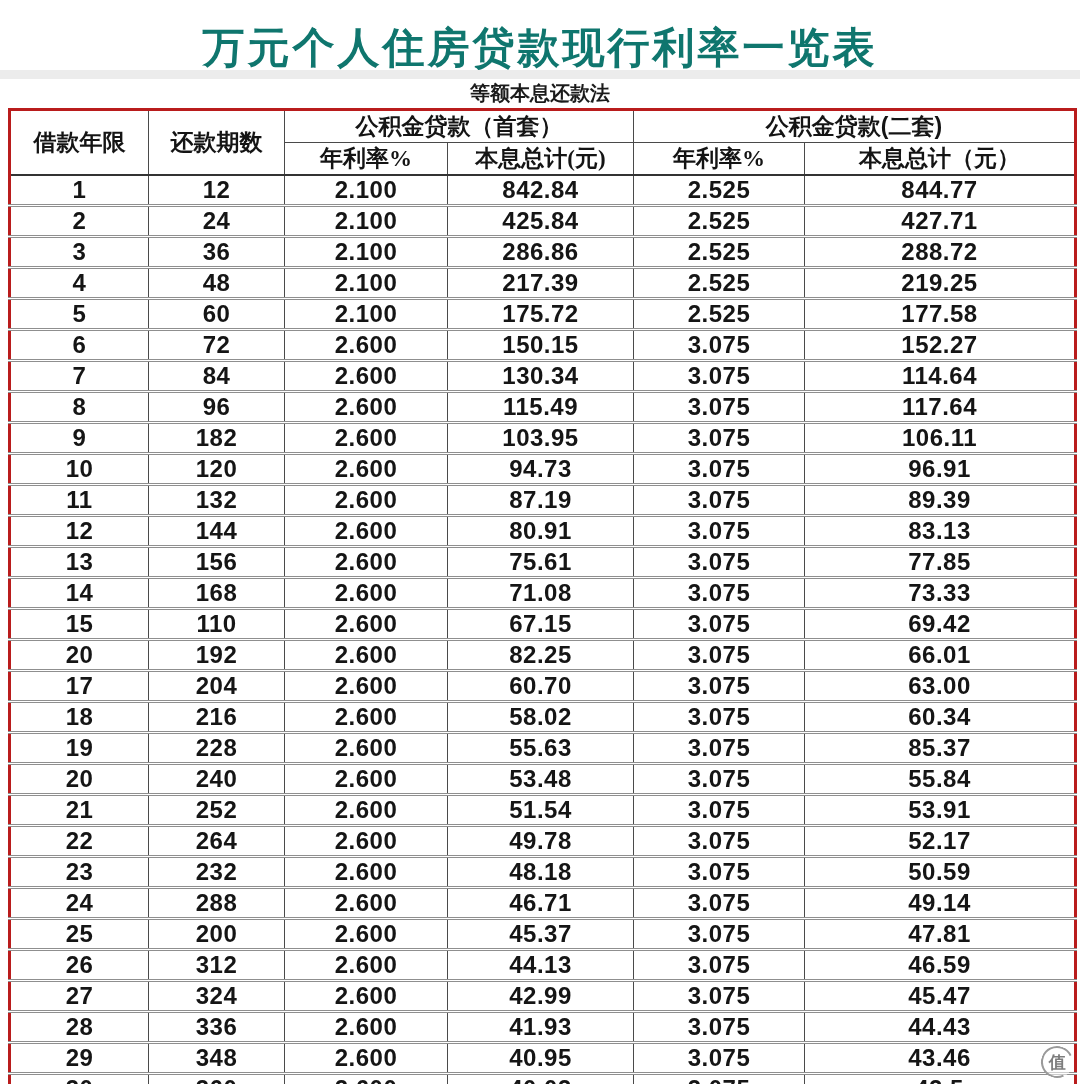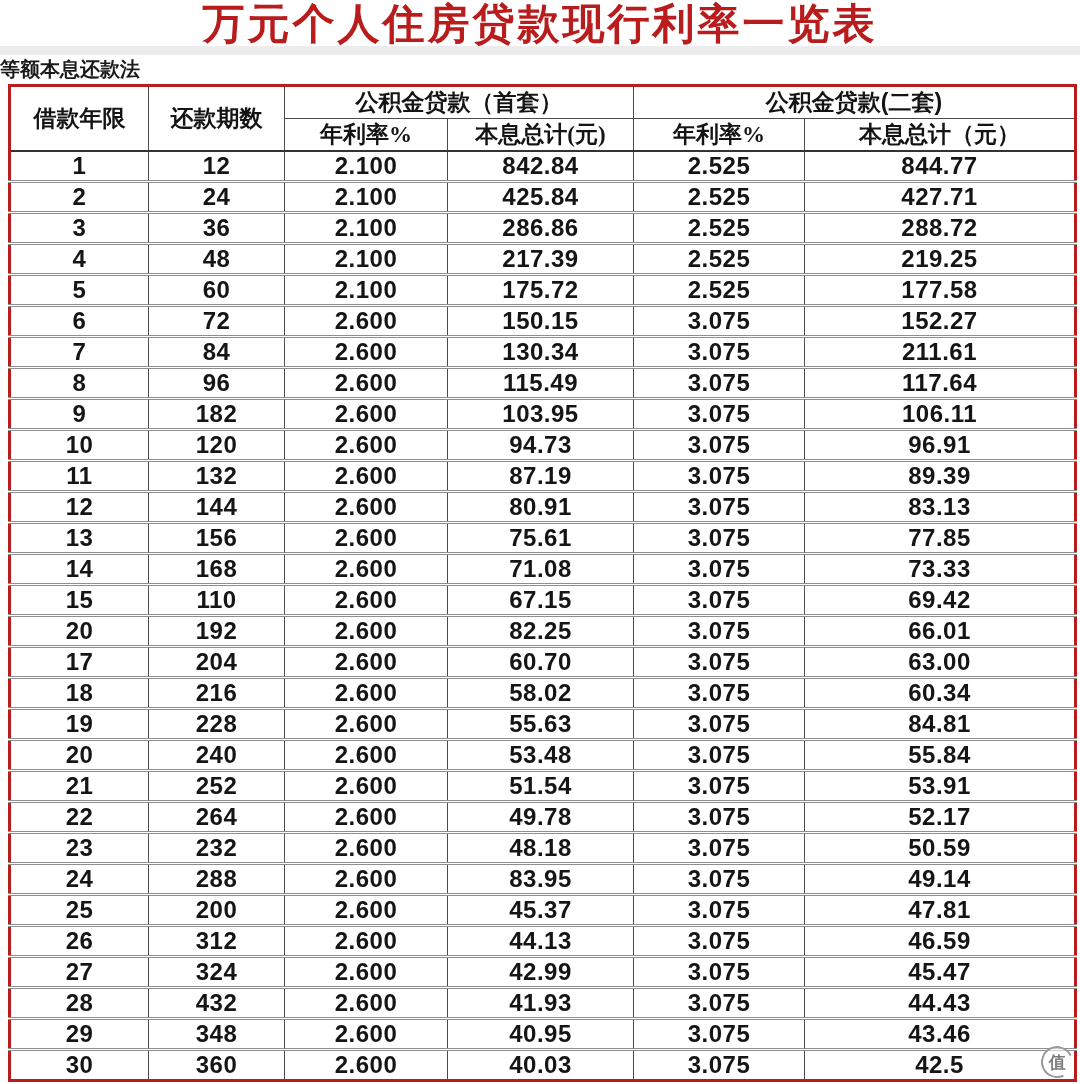--- a/index.html
+++ b/index.html
@@ -15,33 +15,34 @@
     color: #151515;
     font-family: "Liberation Sans", "DejaVu Sans", sans-serif;
   }
   .page-title {
     height: 46px;
     line-height: 48px;
     text-align: center;
     font-size: 42px;
     font-weight: bold;
     letter-spacing: 3px;
-    color: #b91c1c;
+    color: #0f766e;
     white-space: nowrap;
+    margin-top: 24px;
   }
   .gray-band {
     height: 9px;
     background: #ececec;
     width: 1080px;
   }
   .subtitle {
     height: 24px;
     line-height: 24px;
     margin: 2px 0 3px 0;
-    text-align: left;
+    text-align: center;
     font-size: 20px;
     font-weight: bold;
     color: #1a1a1a;
   }
   table.rates {
     border-collapse: collapse;
     table-layout: fixed;
     width: 1066px;
     margin-left: 8px;
     border: 3px solid #b91c1c;
@@ -188,21 +189,21 @@
         <td>150.15</td>
         <td>3.075</td>
         <td>152.27</td>
       </tr>
       <tr>
         <td>7</td>
         <td>84</td>
         <td>2.600</td>
         <td>130.34</td>
         <td>3.075</td>
-        <td>211.61</td>
+        <td>114.64</td>
       </tr>
       <tr>
         <td>8</td>
         <td>96</td>
         <td>2.600</td>
         <td>115.49</td>
         <td>3.075</td>
         <td>117.64</td>
       </tr>
       <tr>
@@ -284,21 +285,21 @@
         <td>58.02</td>
         <td>3.075</td>
         <td>60.34</td>
       </tr>
       <tr>
         <td>19</td>
         <td>228</td>
         <td>2.600</td>
         <td>55.63</td>
         <td>3.075</td>
-        <td>84.81</td>
+        <td>85.37</td>
       </tr>
       <tr>
         <td>20</td>
         <td>240</td>
         <td>2.600</td>
         <td>53.48</td>
         <td>3.075</td>
         <td>55.84</td>
       </tr>
       <tr>
@@ -322,21 +323,21 @@
         <td>232</td>
         <td>2.600</td>
         <td>48.18</td>
         <td>3.075</td>
         <td>50.59</td>
       </tr>
       <tr>
         <td>24</td>
         <td>288</td>
         <td>2.600</td>
-        <td>83.95</td>
+        <td>46.71</td>
         <td>3.075</td>
         <td>49.14</td>
       </tr>
       <tr>
         <td>25</td>
         <td>200</td>
         <td>2.600</td>
         <td>45.37</td>
         <td>3.075</td>
         <td>47.81</td>
@@ -352,21 +353,21 @@
       <tr>
         <td>27</td>
         <td>324</td>
         <td>2.600</td>
         <td>42.99</td>
         <td>3.075</td>
         <td>45.47</td>
       </tr>
       <tr>
         <td>28</td>
-        <td>432</td>
+        <td>336</td>
         <td>2.600</td>
         <td>41.93</td>
         <td>3.075</td>
         <td>44.43</td>
       </tr>
       <tr>
         <td>29</td>
         <td>348</td>
         <td>2.600</td>
         <td>40.95</td>

